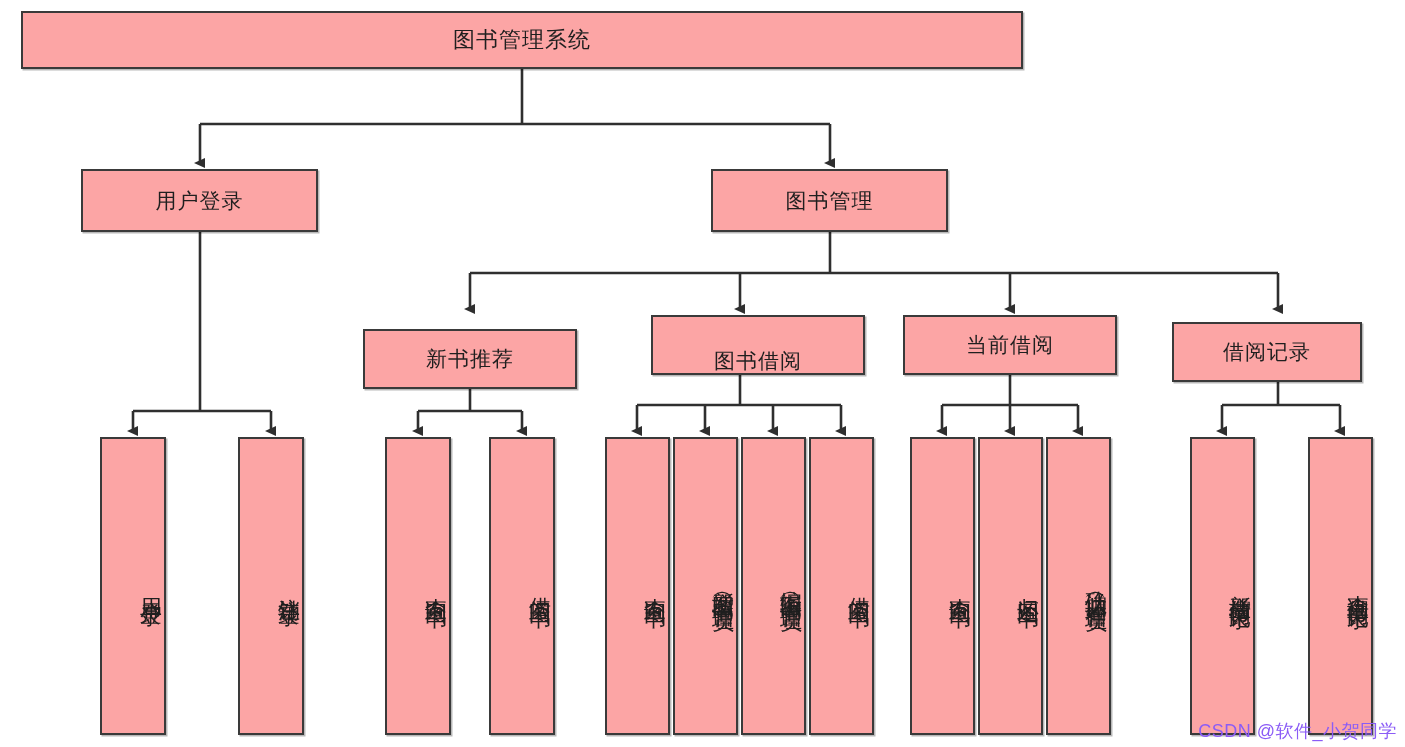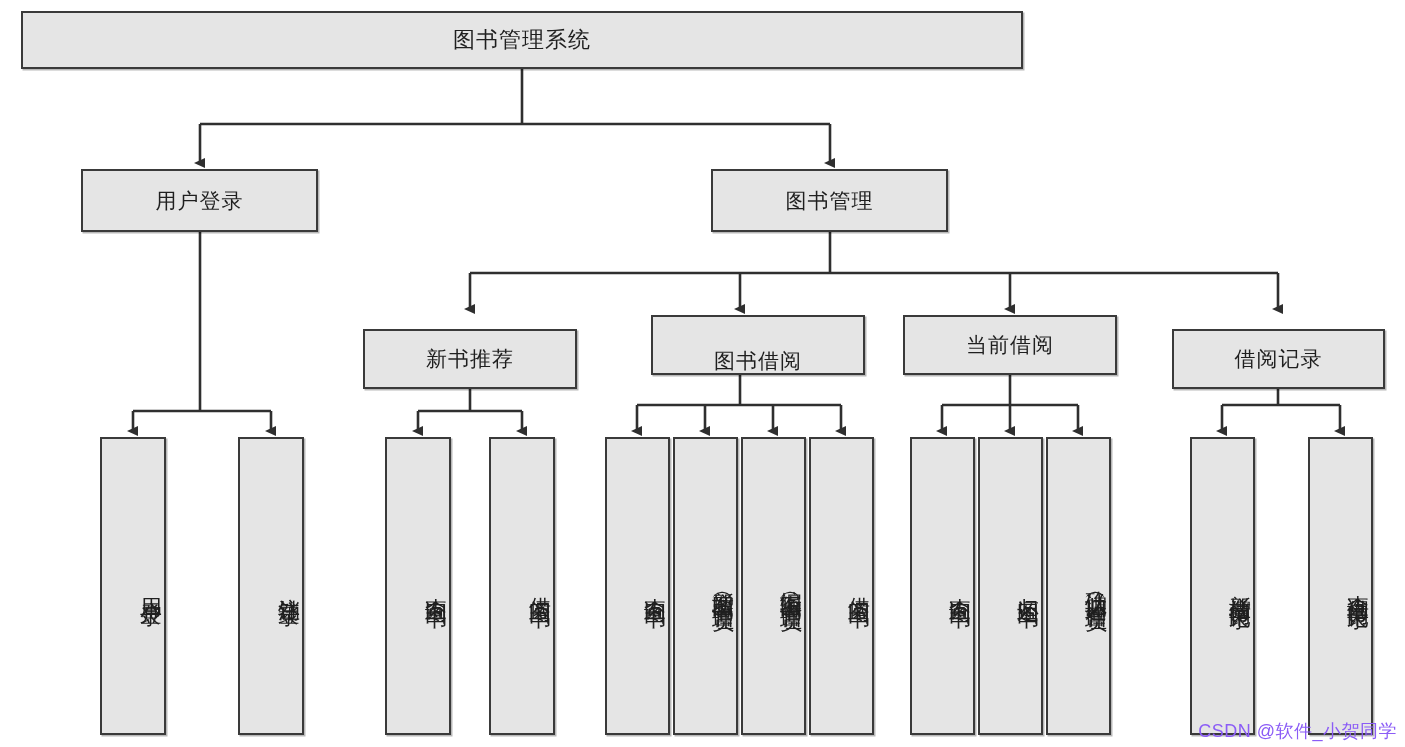--- a/index.html
+++ b/index.html
@@ -7,21 +7,21 @@
     width:1405px;height:747px;position:relative;overflow:hidden;
     font-family:"Liberation Sans","DejaVu Sans",sans-serif;
     color:#1a1a1a;
   }
   #canvas{position:absolute;inset:0;width:1405px;height:747px;}
   svg.edges{position:absolute;left:0;top:0;width:1405px;height:747px;pointer-events:none;}
 
   .node{
     position:absolute;
     box-sizing:border-box;
-    background:#e5e5e5;
+    background:#fca5a5;
     border:2.5px solid #3a3a3a;
     box-shadow:1.5px 1.5px 0 rgba(0,0,0,0.28);
     display:flex;align-items:center;justify-content:center;
     text-align:center;
     color:#1f1f1f;
   }
   .node.h{ 
     font-size:21px;
     letter-spacing:1px;
     line-height:1.2;
@@ -119,21 +119,21 @@
 
   <div class="node h" style="left:363px;top:329px;width:214px;height:60px;">
     <span>新书推荐</span>
   </div>
   <div class="node h" style="left:651px;top:315px;width:214px;height:60px;align-items:flex-end;">
     <span>图书借阅</span>
   </div>
   <div class="node h" style="left:903px;top:315px;width:214px;height:60px;">
     <span>当前借阅</span>
   </div>
-  <div class="node h" style="left:1172px;top:329px;width:213px;height:60px;">
+  <div class="node h" style="left:1172px;top:322px;width:190px;height:60px;">
     <span>借阅记录</span>
   </div>
 
   <div class="node v" style="left:100px;top:437px;width:66px;height:298px;">
     <span>用户登录</span>
   </div>
   <div class="node v" style="left:238px;top:437px;width:66px;height:298px;">
     <span>注销登录</span>
   </div>
 

